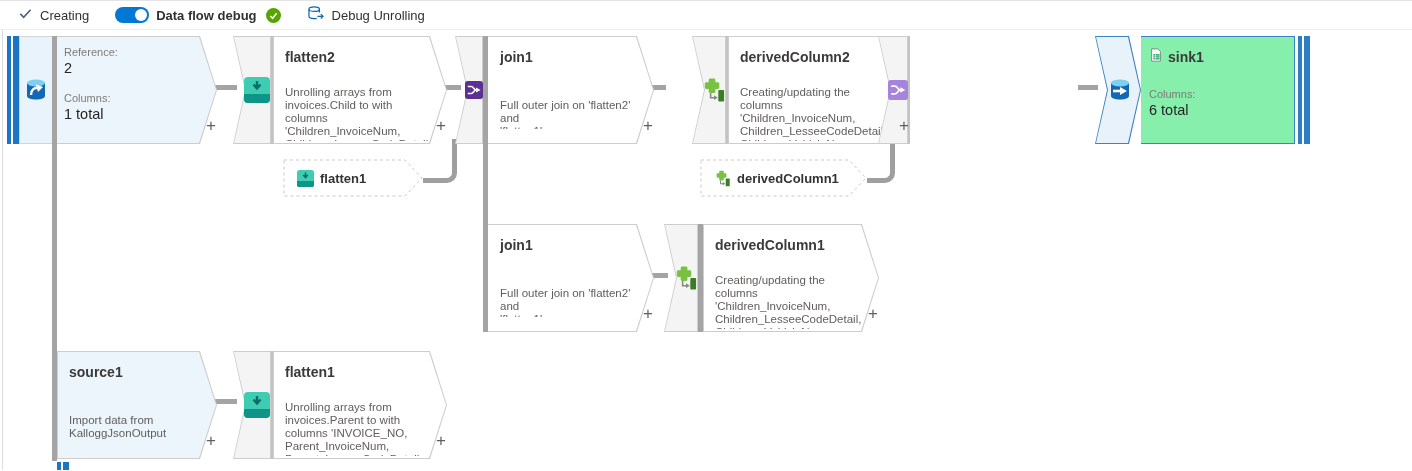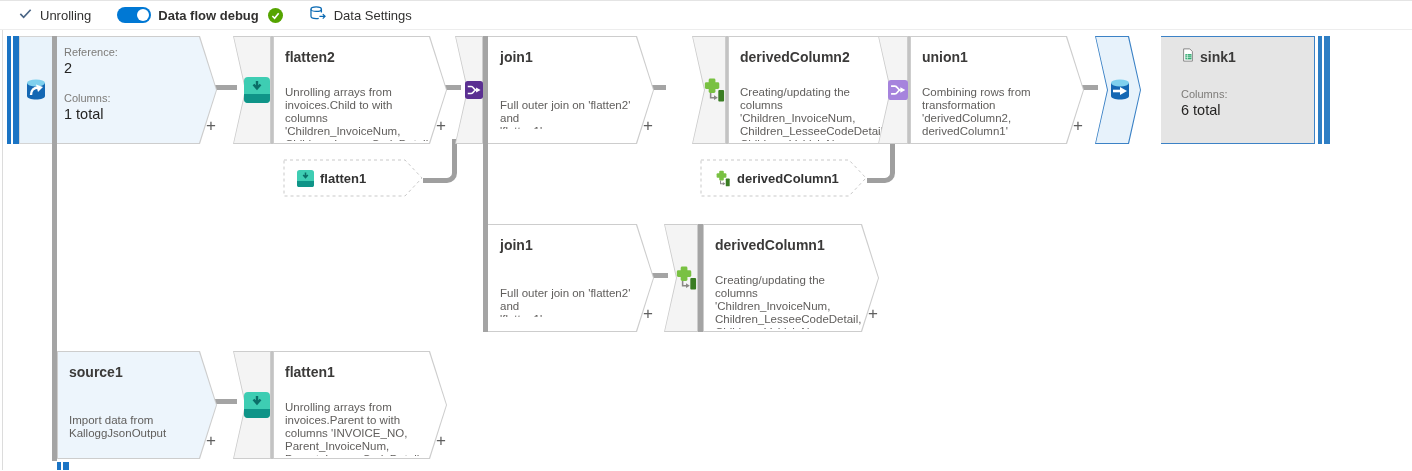--- a/index.html
+++ b/index.html
@@ -54,22 +54,22 @@
   .plus { position:absolute; right:1px; bottom:10px; font-size:17px; color:#5f5f5f;
     z-index:3; line-height:1; cursor:pointer; }
 
   .bars-blue { width:12px; height:100%;
     background:linear-gradient(90deg,#1b74c4 0 4px,#fff 4px 6px,#1b74c4 6px 12px); }
 
   .refbody { padding:10px 0 0 12px; }
   .bodypad { padding:13px 0 0 12px; }
 
   
-  .sink-body { height:100%; background:#e5e5e5; border:1px solid #3c82c6; border-left:none;
-    padding:11px 0 0 20px;margin-left:20px; }
+  .sink-body { height:100%; background:#86efac; border:1px solid #3c82c6; border-left:none;
+    padding:11px 0 0 8px; }
   .sink-title-row { display:flex; align-items:center; gap:5px; }
 
   
   .dashed-node { position:absolute; top:129px; height:38px; z-index:2; }
   .dashed-node .content { position:absolute; inset:0; display:flex; align-items:center;
     gap:6px; padding-left:14px; z-index:2; font-size:13px; color:#333; font-weight:600; }
   .dashed-node svg.outline { position:absolute; inset:0; }
 
   .bottom-partial { position:absolute; left:57px; top:432px; width:12px; height:8px;
     background:linear-gradient(90deg,#1b74c4 0 4px,#fff 4px 6px,#1b74c4 6px 12px); }
@@ -77,21 +77,21 @@
 </head>
 <body>
 
 <div class="toolbar">
   <div class="tb-item">
     <span>
       <svg width="15" height="15" viewBox="0 0 16 16">
           <path d="M2.5 8.5 L6 12 L13.5 4" fill="none" stroke="#4a6585" stroke-width="1.8"></path>
         </svg>
     </span>
-    <span>Unrolling</span>
+    <span>Creating</span>
   </div>
   <div class="tb-gap"></div>
   <div class="tb-item">
     <span class="toggle">
         <span class="knob"></span>
       </span>
     <span style="font-weight:700">Data flow debug</span>
     <span class="badge-ok">
       <svg width="9" height="9" viewBox="0 0 10 10">
           <path d="M1.5 5.5 L4 8 L8.5 2.5" fill="none" stroke="#fff" stroke-width="1.8"></path>
@@ -100,21 +100,21 @@
   </div>
   <div class="tb-gap"></div>
   <div class="tb-item">
     <span>
       <svg width="18" height="18" viewBox="0 0 20 20">
         <ellipse cx="8" cy="4.6" rx="5.8" ry="2.5" fill="none" stroke="#0b6ab3" stroke-width="1.4"></ellipse>
         <path d="M2.2 4.6 v8 c0 1.5 2.6 2.6 5.8 2.6 c1 0 2-.1 2.8-.3 M13.8 4.6 v3.8" fill="none" stroke="#0b6ab3" stroke-width="1.4"></path>
         <path d="M11.6 12.6 h6.2 m-2.5-2.5 l2.5 2.5 l-2.5 2.5" fill="none" stroke="#0b6ab3" stroke-width="1.4"></path>
       </svg>
     </span>
-    <span>Data Settings</span>
+    <span>Debug Unrolling</span>
   </div>
 </div>
 
 <div id="canvas">
   <div class="canvas-edge-left"></div>
 
   <div class="vlink" style="left:215px;top:55px;width:22px;height:5px;z-index:1"></div>
   <div class="vlink" style="left:439px;top:55px;width:22px;height:5px;z-index:1"></div>
   <div class="vlink" style="left:646px;top:55px;width:20px;height:5px;z-index:1"></div>
   <div class="vlink" style="left:861px;top:55px;width:20px;height:5px;z-index:1"></div>
@@ -223,29 +223,20 @@
     <div class="chev clip-icon" style="width:30px">
       <div class="content iconcell" style="padding-left:10px">
         <svg width="26" height="26" viewBox="0 0 26 26">
           <rect width="26" height="26" rx="4" fill="#a683dd"></rect>
           <path d="M4 8 h5 c3.5 0 3.5 5 7 5 M4 18 h5 c3.5 0 3.5 -5 7 -5 h1" fill="none" stroke="#fff" stroke-width="2.2"></path>
           <path d="M16 9.5 L22.5 13 L16 16.5 Z" fill="#fff"></path>
         </svg>
       </div>
     </div>
     <div class="sep"></div>
-    <div class="chev clip-body" style="width:174px">
-      <div class="content bodypad">
-        <div class="title">union1</div>
-        <div class="desc" style="margin-top:21px;width:150px">Combining rows from
-transformation
-'derivedColumn2,
-derivedColumn1'</div>
-      </div>
-    </div>
     <div class="plus">+</div>
   </div>
 
   <div class="group" style="left:1095px">
     <div class="chev clip-sinkicon sel" style="width:46px;--fill:#e7f2fb">
       <div class="content iconcell" style="padding-left:11px;padding-right:8px">
         <svg width="26" height="26" viewBox="0 0 26 26">
           <path d="M4 6 v13 c0 2 4 3.6 9 3.6 s9 -1.6 9 -3.6 V6 Z" fill="#1467b3"></path>
           <ellipse cx="13" cy="6" rx="9" ry="3.4" fill="#7fd0ee"></ellipse>
           <path d="M6 14 h8" stroke="#fff" stroke-width="2.6"></path>

